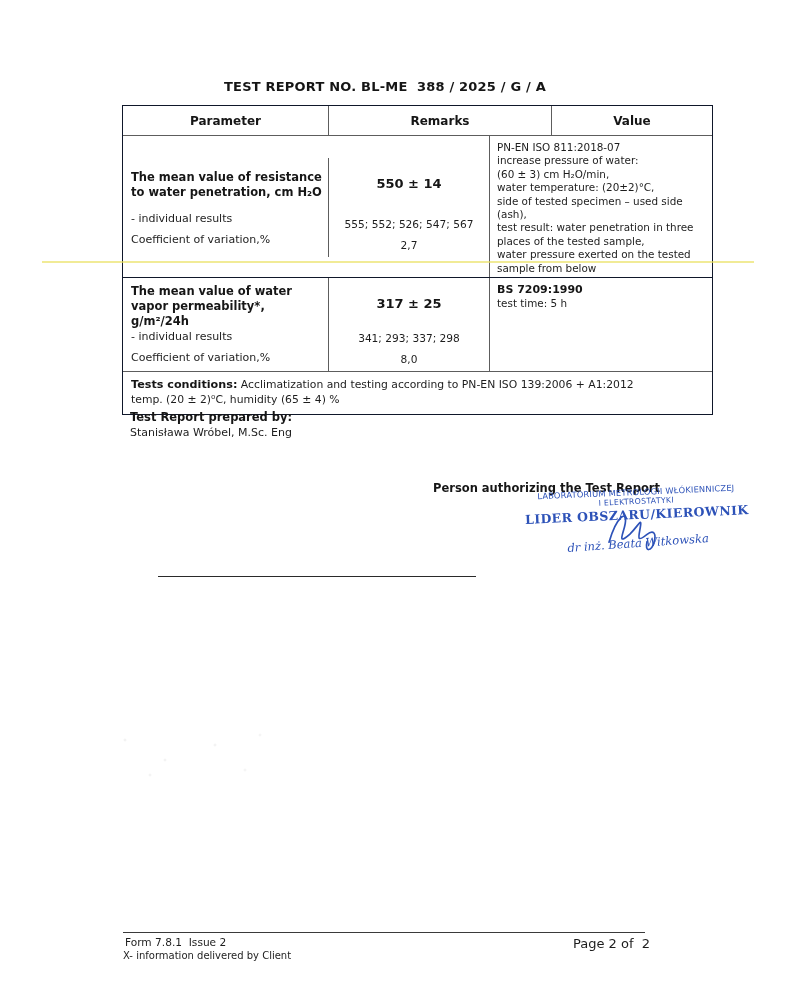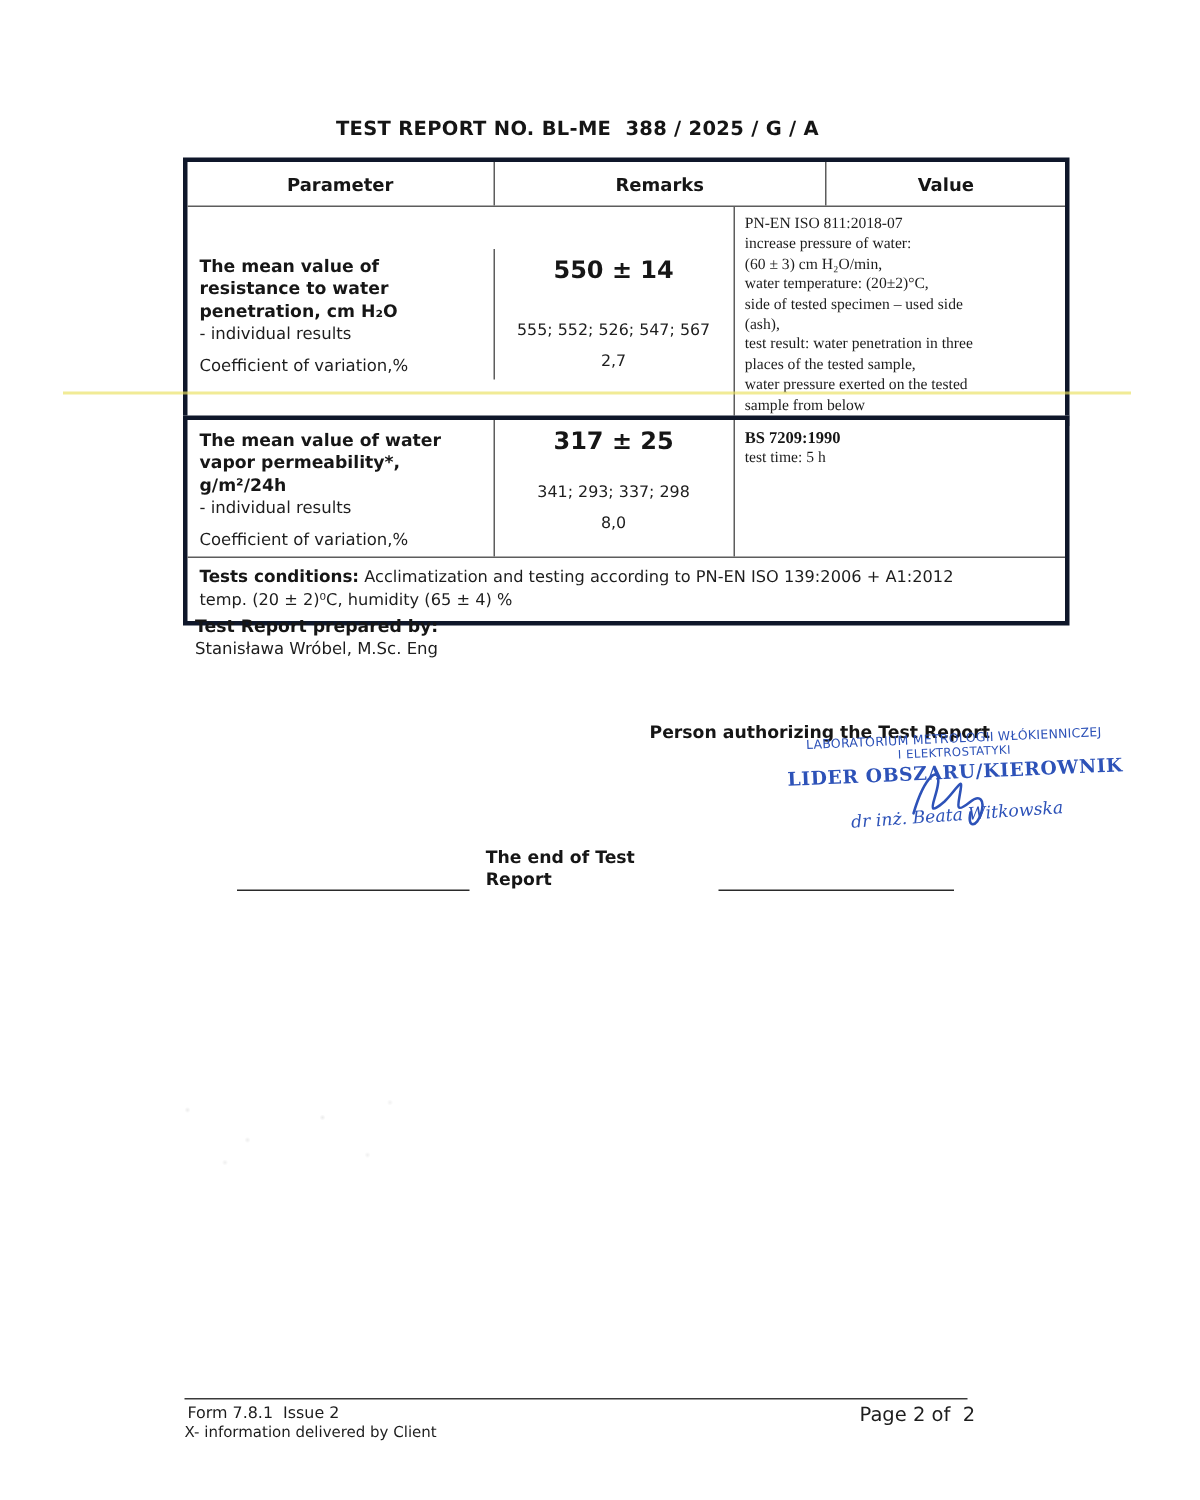--- a/index.html
+++ b/index.html
@@ -8,41 +8,41 @@
     position:relative; width:800px; height:1000px; background:#fff;
     font-family:"DejaVu Sans","Liberation Sans",sans-serif; color:#1d1d1d;
     overflow:hidden;
   }
   .title {
     position:absolute; top:79px; left:115px; width:540px;
     text-align:center; font-weight:bold; font-size:13px; white-space:pre;
     color:#151515; letter-spacing:.2px;
   }
   
-  .tsec { position:absolute; left:122px; width:591px; border:3px solid #0f172a; background:#fff; }
+  .tsec { position:absolute; left:122px; width:591px; border:1px solid #0f172a; background:#fff; }
   .tsecA { top:105px; }
   .tsecB { top:277px; }
   .trow { display:flex; align-items:stretch; }
   .cell { border-left:1px solid #5d5d5d; }
   .cell:first-child { border-left:none; }
   .c1 { width:205px; }
   .c2 { width:161px; text-align:center; }
   .c3 { width:223px; }
   .hdr-row { border-bottom:1px solid #5d5d5d; }
   .hdr { font-weight:bold; font-size:12px; text-align:center; padding:8px 2px 7px; color:#161616; }
   .body-row1 { min-height:137px;align-items:center; }
   .body-row2 { min-height:77px; border-bottom:1px solid #5d5d5d; }
   .pcell { padding:6px 6px 4px 8px; }
   .vcell { padding:6px 2px 4px; }
-  .rcell { padding:5px 4px 4px 7px;font-family:Liberation Serif, serif; }
+  .rcell { padding:5px 4px 4px 7px; }
   .pmain { font-weight:bold; font-size:11.5px; line-height:15px; color:#161616; min-height:41px; }
   .pmain2 { min-height:35px; }
   .psub { font-size:11px; line-height:15px; }
   .psub + .psub { margin-top:6px; }
-  .vmain { font-weight:bold; font-size:16px; line-height:15px; color:#161616; min-height:41px; }
+  .vmain { font-weight:bold; font-size:13px; line-height:15px; color:#161616; min-height:41px;margin-top:12px; }
   .vmain2 { min-height:35px; }
   .vsub { font-size:10.6px; line-height:15px; }
   .vsub + .vsub { margin-top:6px; }
   .rline { font-size:10.4px; line-height:13.4px; white-space:nowrap; }
   .rbold { font-weight:bold; font-size:11px; line-height:14px; color:#161616; }
   .cond { padding:6px 8px 7px; font-size:10.8px; line-height:14.5px; }
   .cond b { font-size:11.2px; color:#161616; }
   
   .yellow-line { position:absolute; top:261px; left:42px; width:712px; height:2px; z-index:6; }
   
@@ -157,21 +157,20 @@
     <div class="s2">I ELEKTROSTATYKI</div>
     <div class="s3">LIDER OBSZARU/KIEROWNIK</div>
     <svg class="sig-svg" width="72" height="44" viewBox="0 0 72 44">
       <path d="M3 30 C 12 4, 23 -2, 20 12 C 18 22, 10 34, 24 23 C 33 15, 37 6, 35 16 C 33 26, 30 32, 41 24 C 48 19, 51 23, 48 32 C 45 41, 38 42, 41 31" fill="none" stroke="currentColor" stroke-width="1.7" stroke-linecap="round"></path>
     </svg>
     <div class="sig-name">dr inż. Beata Witkowska</div>
   </div>
 
   <div class="endrow">
     <div class="uline ul-l"></div>
-    <div class="endtext">The end of Test Report</div>
     <div class="uline ul-r"></div>
   </div>
 
   <div class="noise"></div>
 
   <div class="footer-line"></div>
   <div class="footer-form">Form 7.8.1  Issue 2</div>
   <div class="footer-page">Page 2 of  2</div>
   <div class="footer-note">X- information delivered by Client</div>
 

